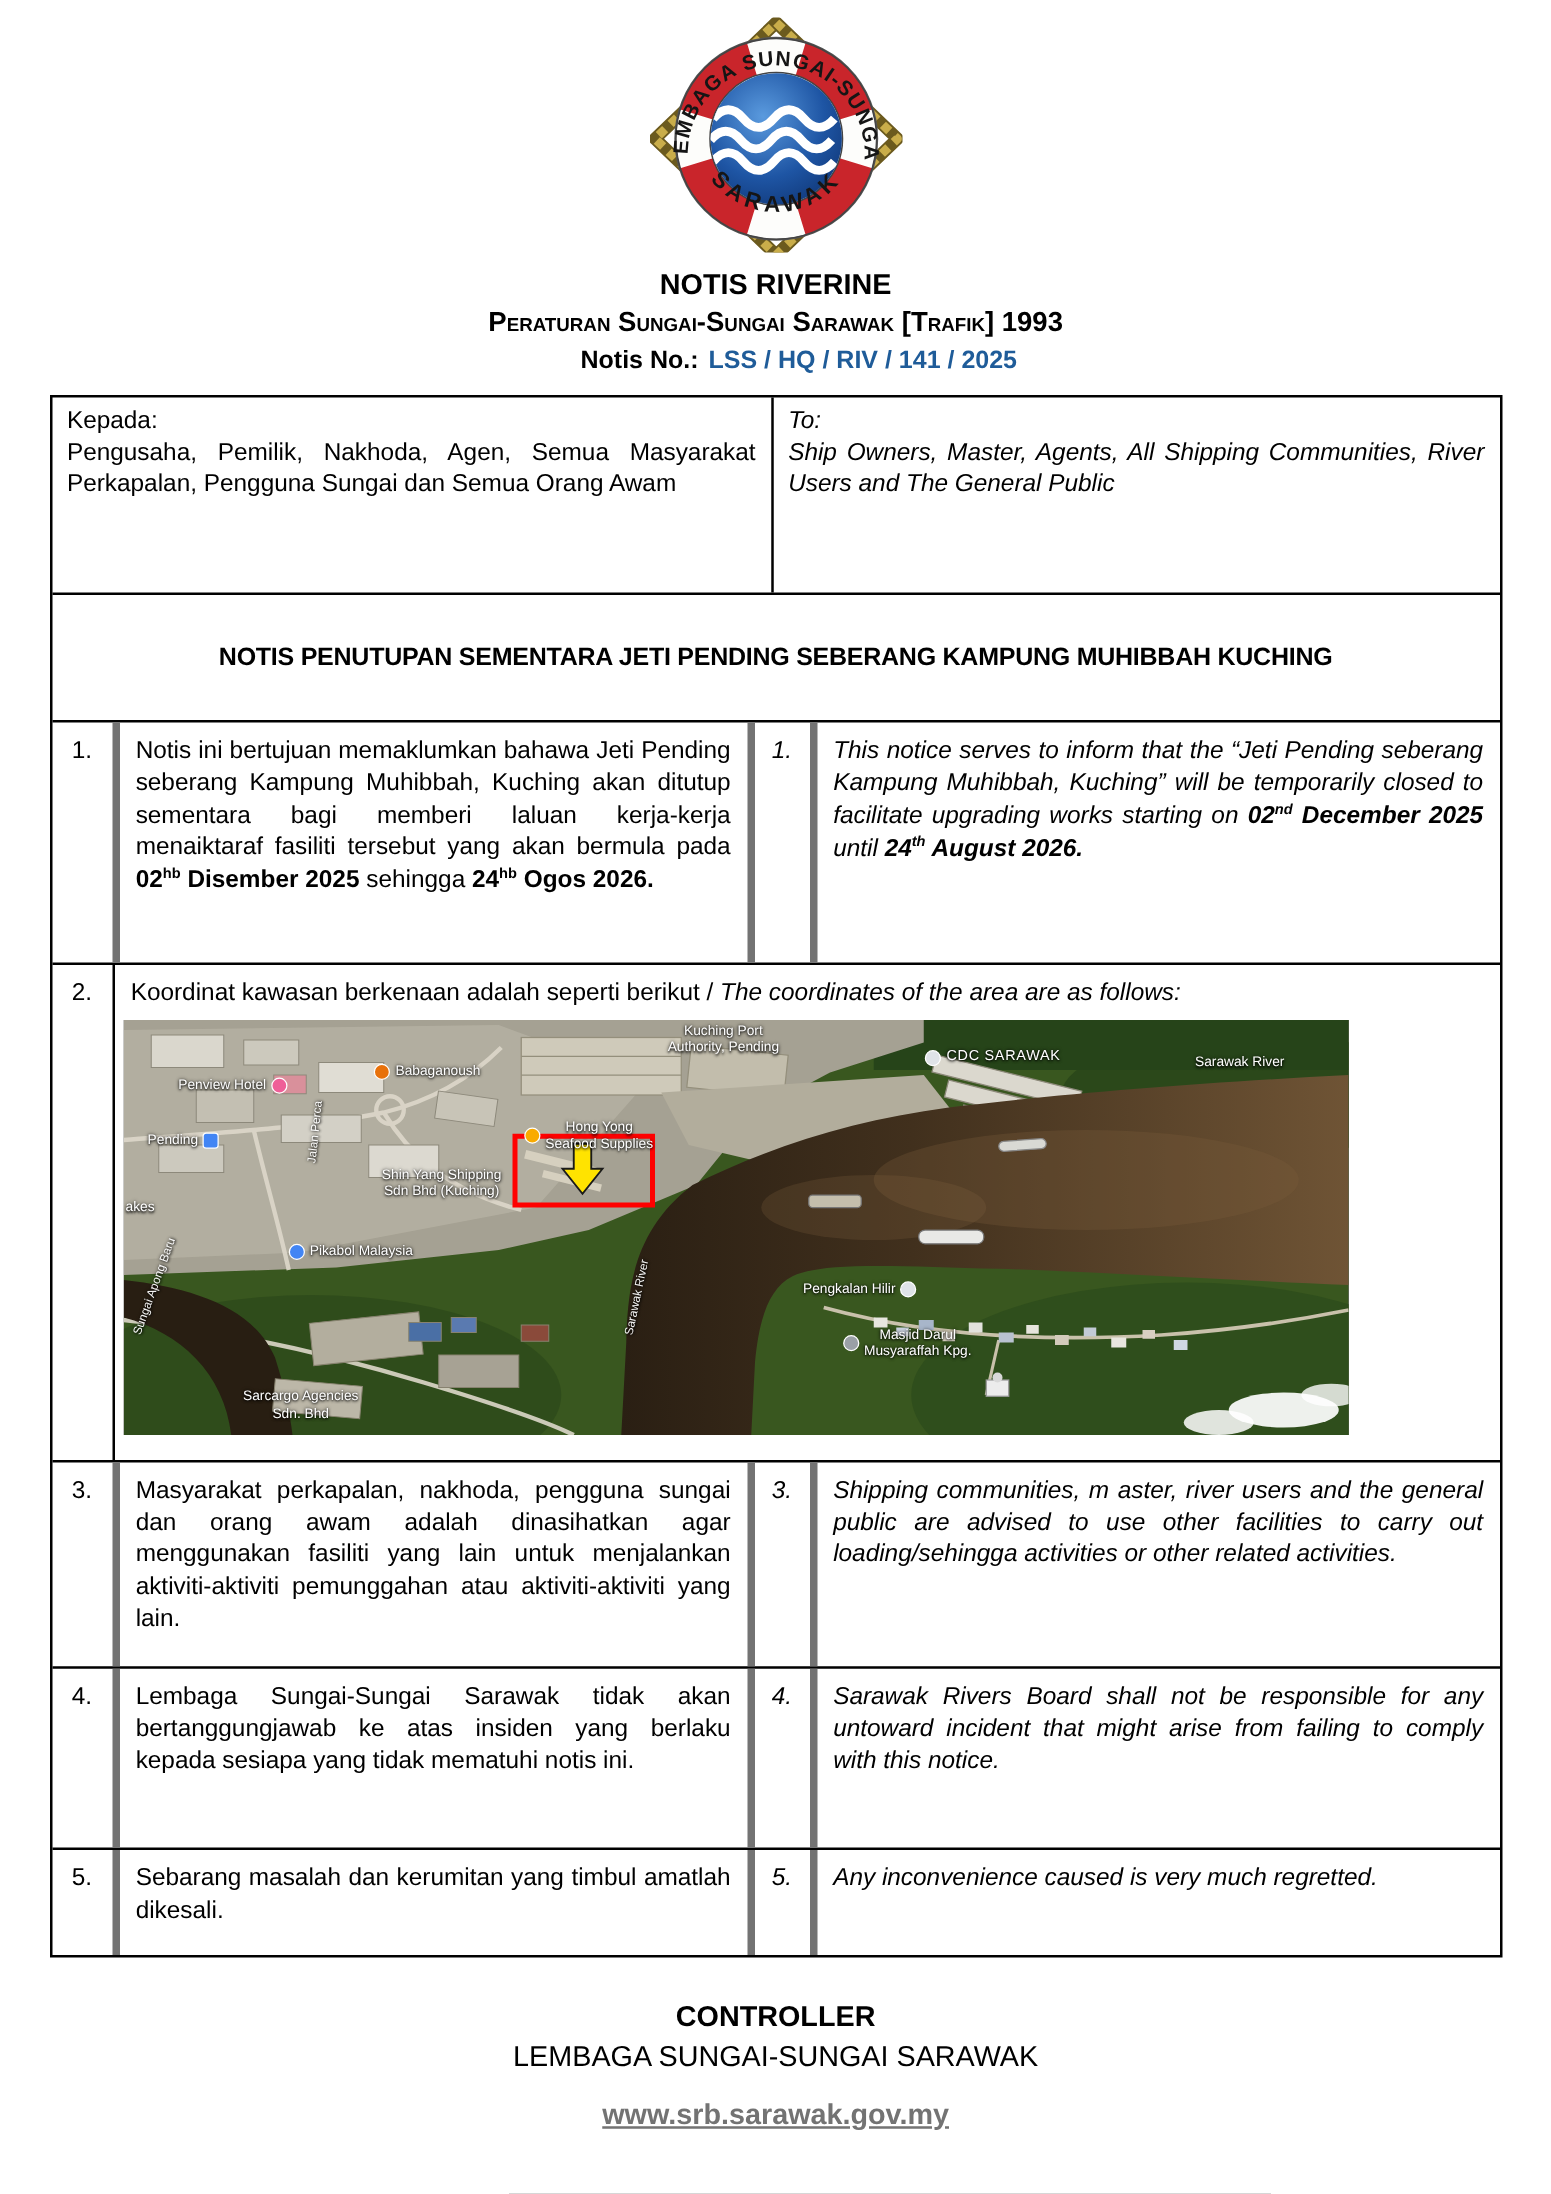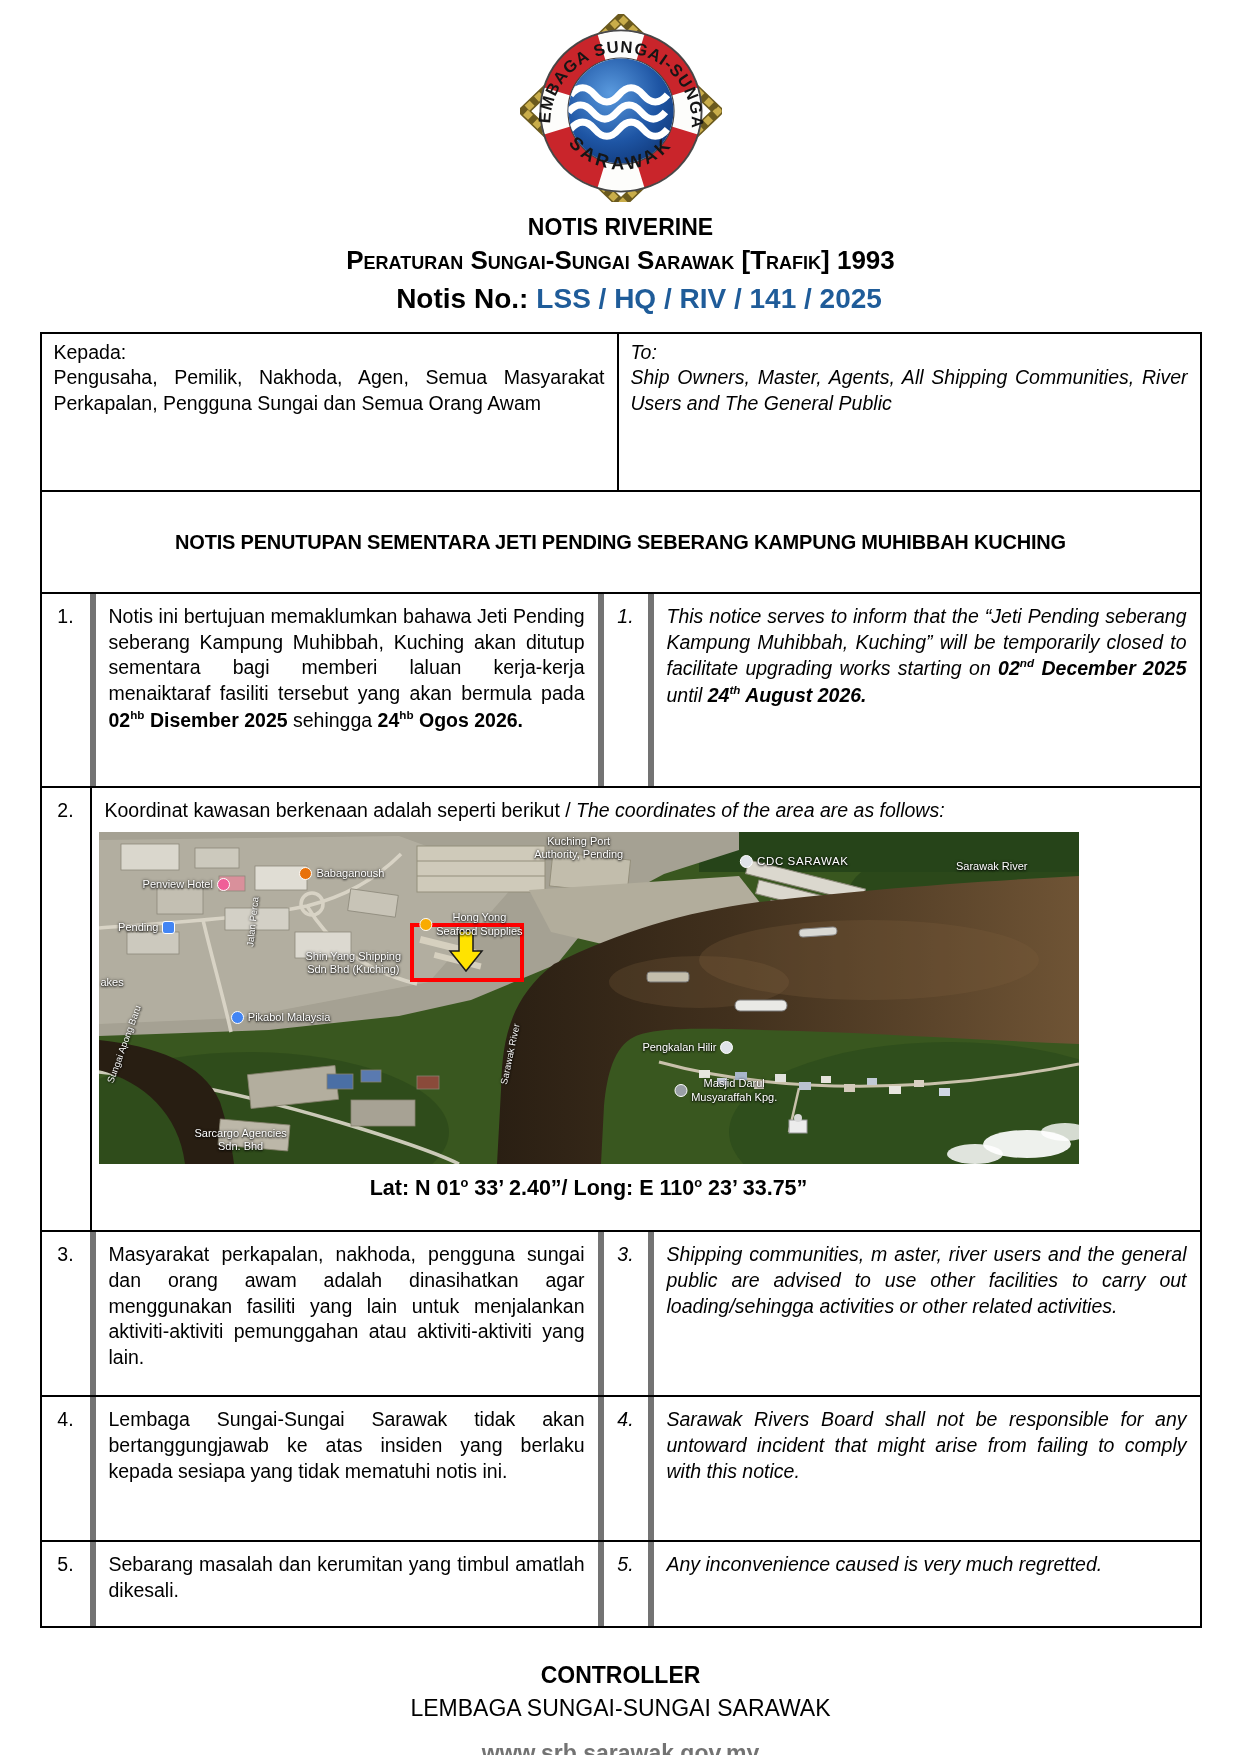--- a/index.html
+++ b/index.html
@@ -6,22 +6,22 @@
   .page{width:1241px;height:1755px;background:#fff;margin:0 auto;position:relative;overflow:hidden;
         font-family:"Liberation Sans",sans-serif;color:#000;font-size:19.5px;line-height:1.32;}
   p{margin:0;}
   .jtext{text-align:justify;}
   .en{font-style:italic;}
   .b{font-weight:bold;}
   .sup{font-size:60%;vertical-align:super;}
   
   .logo-wrap{text-align:center;padding-top:14px;height:188px;}
   .doc-title{text-align:center;font-weight:bold;font-size:23px;margin-top:10px;}
-  .doc-subtitle{text-align:center;font-weight:bold;font-size:26px;font-variant:small-caps;margin-top:1px;}
-  .notis-line{text-align:center;font-weight:bold;font-size:28px;margin-top:3px;margin-left:37px;}
+  .doc-subtitle{text-align:center;font-weight:bold;font-size:22px;font-variant:small-caps;margin-top:1px;}
+  .notis-line{text-align:center;font-weight:bold;font-size:20px;margin-top:3px;margin-left:37px;}
   .notis-line .val{color:#1F5C99;margin-left:8px;}
   
   .doc-table{width:1158px;margin:14px auto 0;border:2.5px solid #000;}
   .trow{display:grid;}
   .trow + .trow{border-top:2px solid #000;}
   .addr-row{grid-template-columns:575px 1fr;min-height:156px;}
   .addr-row .cell{padding:6px 12px 10px;}
   .addr-row .cell + .cell{border-left:2px solid #000;}
   .title-row{display:block;text-align:center;font-weight:bold;font-size:20px;padding:37px 12px;letter-spacing:-0.2px;}
   .num-row{grid-template-columns:48px 508px 50px 1fr;}
@@ -313,21 +313,20 @@
             <span>Sarawak River</span>
           </div>
           <div class="mlabel small" style="left:1.2%;top:74%;transform:rotate(-70deg);transform-origin:left center">
             <span>Sungai Apong Baru</span>
           </div>
           <div class="mlabel small" style="left:15.5%;top:33%;transform:rotate(-84deg);transform-origin:left center">
             <span>Jalan Perca</span>
           </div>
         </div>
 
-        <div class="coords"><span>Lat: N 01</span><span class="sup">o</span><span> 33’ 2.40”/ Long: E 110</span><span class="sup">o</span><span> 23’ 33.75”</span></div>
       </div>
     </div>
 
     <div class="trow num-row r3">
       <div class="cell num">3.</div>
       <div class="cell">
           <p class="jtext">Masyarakat perkapalan, nakhoda, pengguna sungai dan orang awam adalah dinasihatkan agar menggunakan fasiliti yang lain untuk menjalankan aktiviti-aktiviti pemunggahan atau aktiviti-aktiviti yang lain.</p>
         </div>
       <div class="cell num en">3.</div>
       <div class="cell">

